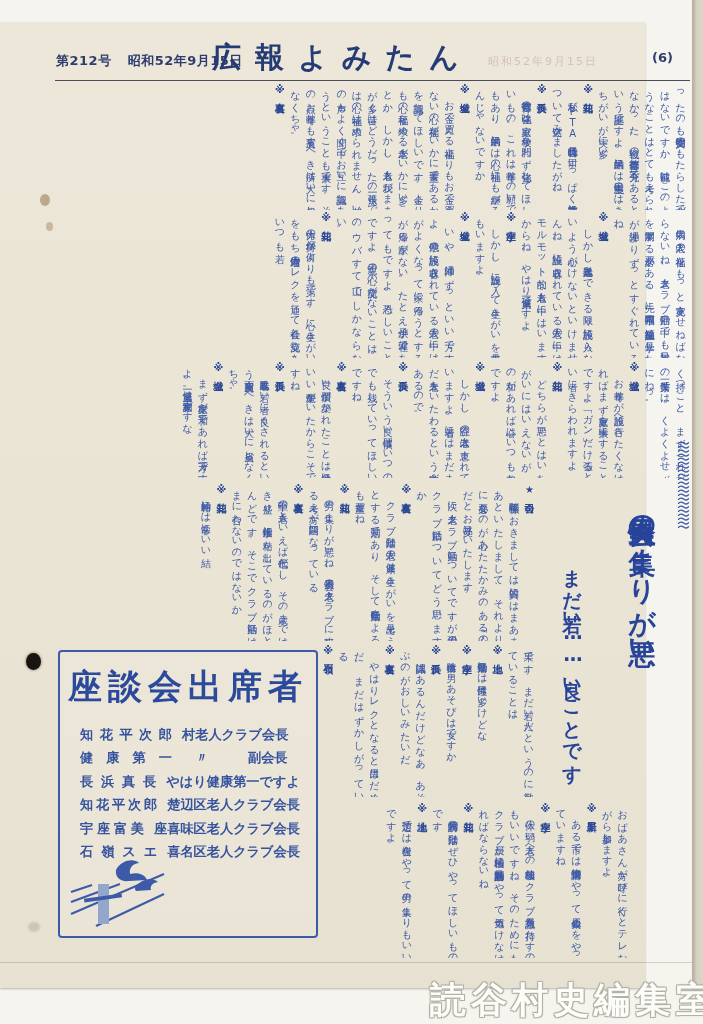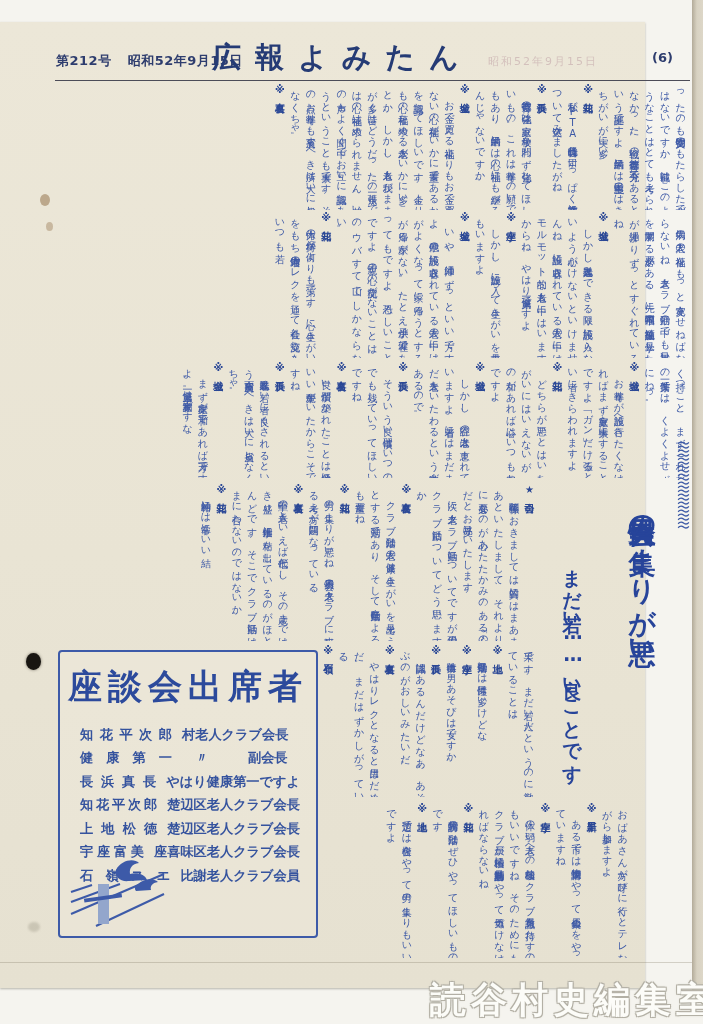--- a/index.html
+++ b/index.html
@@ -166,30 +166,26 @@
           </div>
           <div class="att-row">
             <span class="att-name">長浜真長</span>
             <span class="att-role">やはり健康第一ですよ</span>
           </div>
           <div class="att-row">
             <span class="att-name">知花平次郎</span>
             <span class="att-role">楚辺区老人クラブ会長</span>
           </div>
           <div class="att-row">
-            <span class="att-name">上地松徳</span>
-            <span class="att-role">楚辺区老人クラブ会長</span>
-          </div>
-          <div class="att-row">
             <span class="att-name">宇座富美</span>
             <span class="att-role">座喜味区老人クラブ会長</span>
           </div>
           <div class="att-row">
             <span class="att-name">石嶺スエ</span>
-            <span class="att-role">比謝老人クラブ会員</span>
+            <span class="att-role">喜名区老人クラブ会長</span>
           </div>
         </div>
       <svg class="bird-illo" width="100" height="78" viewBox="0 0 100 78">
         <g stroke="#3d5aa8" fill="none" stroke-width="2">
           <line x1="3" y1="60" x2="96" y2="20"></line>
           <line x1="3" y1="48" x2="52" y2="30"></line>
           <line x1="28" y1="72" x2="96" y2="40"></line>
           <line x1="3" y1="38" x2="24" y2="31"></line>
         </g>
         <rect x="30" y="30" width="11" height="40" fill="#93a6cc"></rect>

